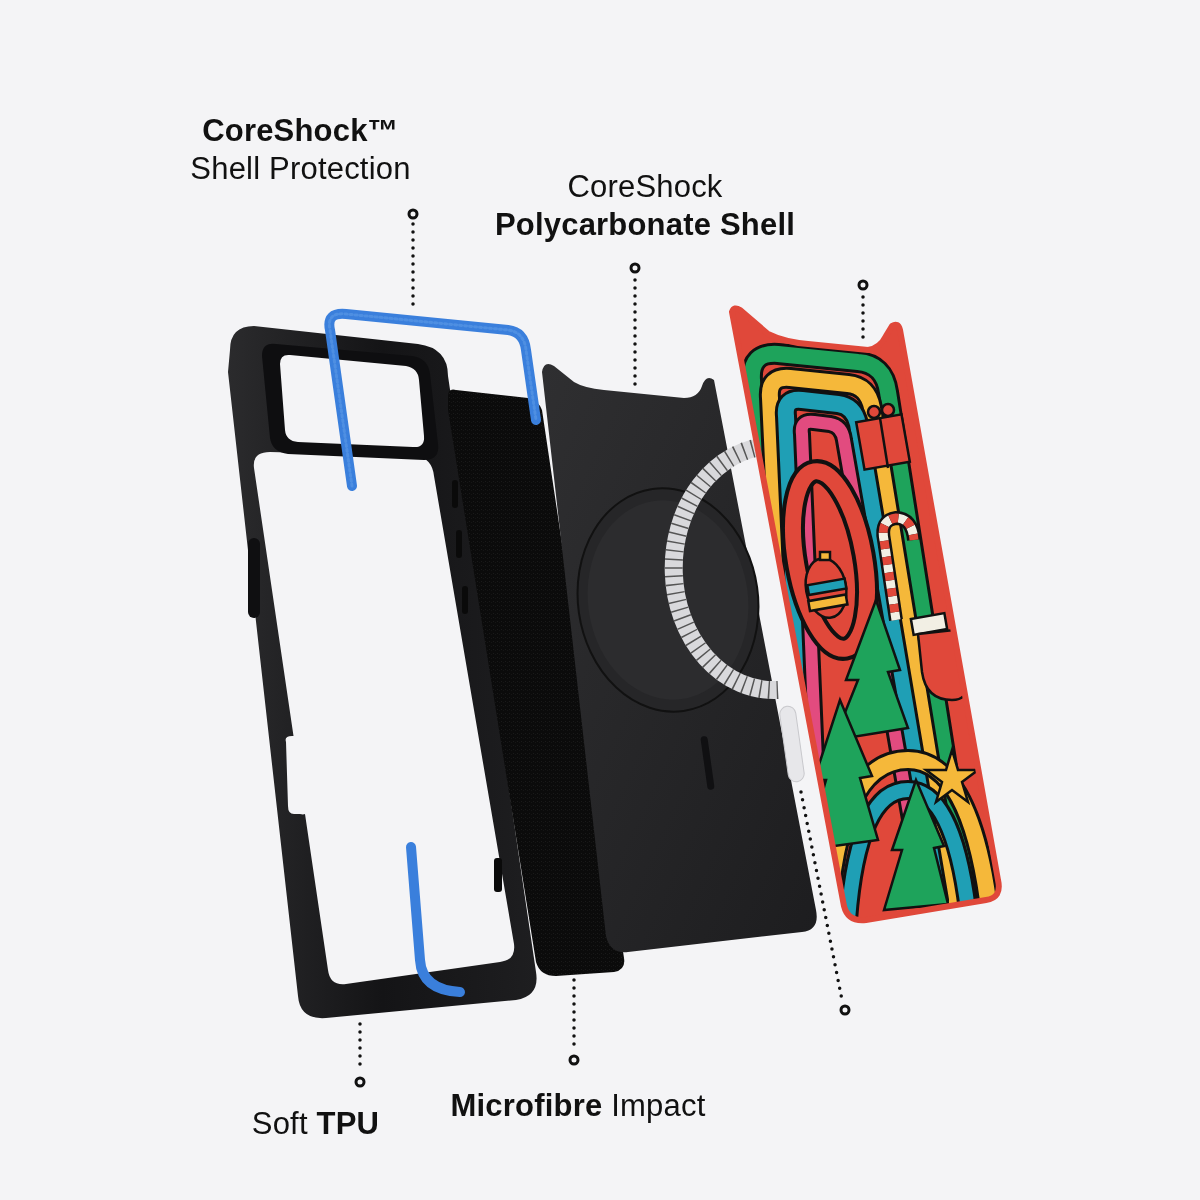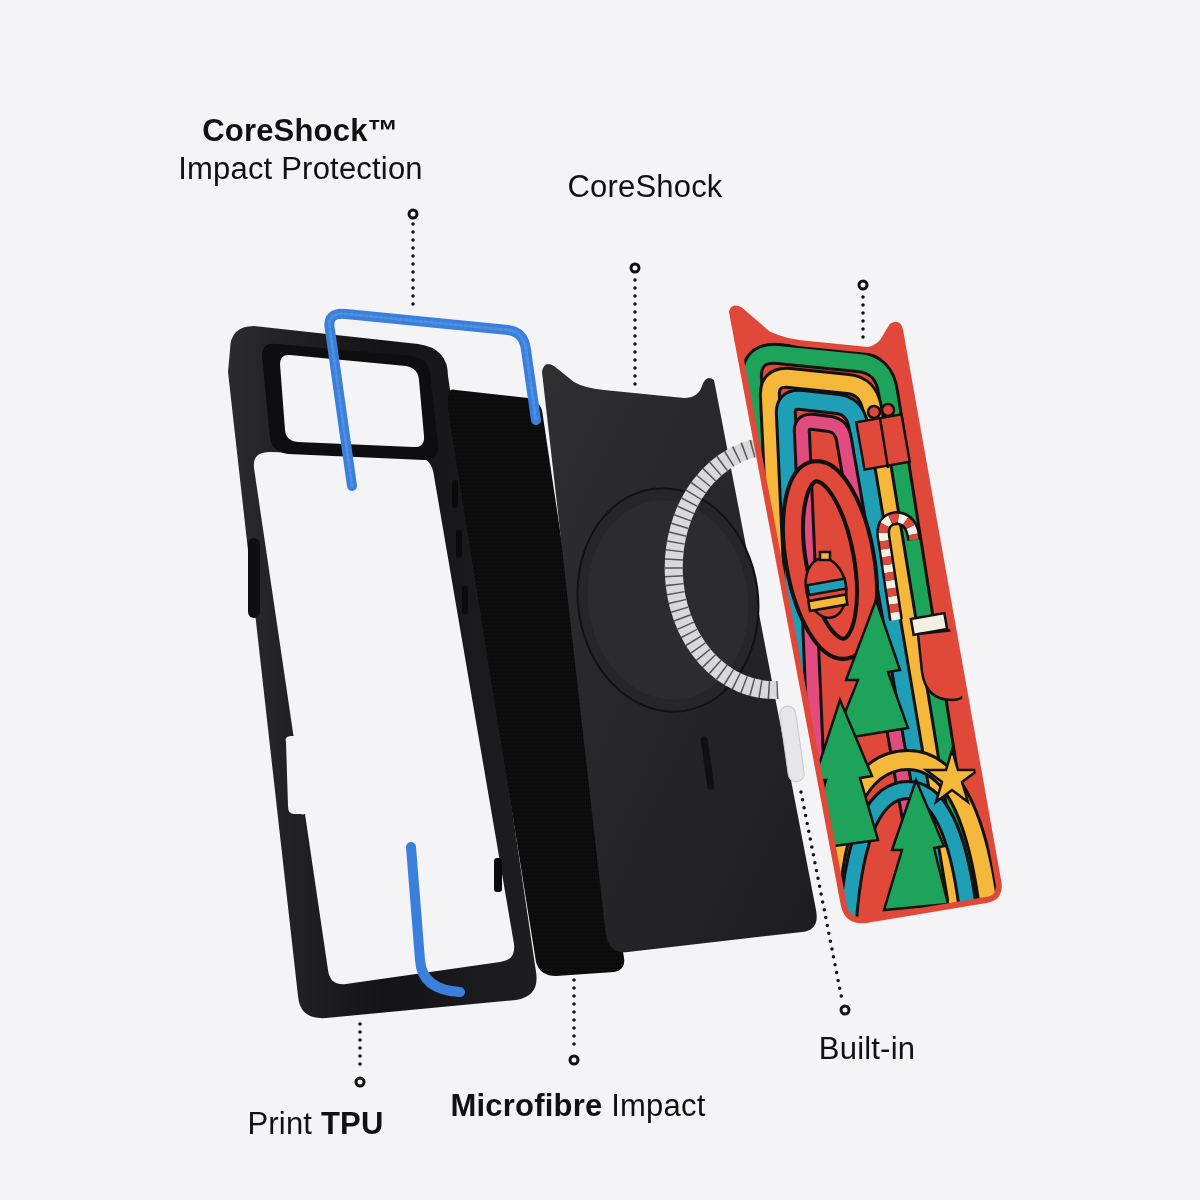--- a/index.html
+++ b/index.html
@@ -168,35 +168,35 @@
 
       <g>
         <line x1="793" y1="792" x2="834" y2="1000" stroke-width="3.5" stroke-linecap="round" stroke-dasharray="0 8"></line>
         <circle cx="837" cy="1010" r="4" stroke-width="3" fill="#f4f4f6"></circle>
       </g>
     </g>
   </svg>
 
   <div class="label" style="left:140px; top:112px; width:305px;">
     <span class="line b">CoreShock™</span>
-    <span class="line n">Impact Protection</span>
+    <span class="line n">Shell Protection</span>
   </div>
 
   <div class="label" style="left:462px; top:168px; width:350px;">
     <span class="line n">CoreShock</span>
+    <span class="line b">Polycarbonate Shell</span>
   </div>
 
 
   <div class="label" style="left:225px; top:1105px; width:165px;">
-    <span class="n">Print</span>
+    <span class="n">Soft</span>
     <span class="b">TPU</span>
   </div>
 
   <div class="label" style="left:425px; top:1087px; width:290px;">
     <span class="b">Microfibre</span>
     <span class="n">Impact</span>
   </div>
 
   <div class="label" style="left:745px; top:1030px; width:228px;">
-    <span class="line n">Built-in</span>
   </div>
 
 </div>
 
 </body></html>

